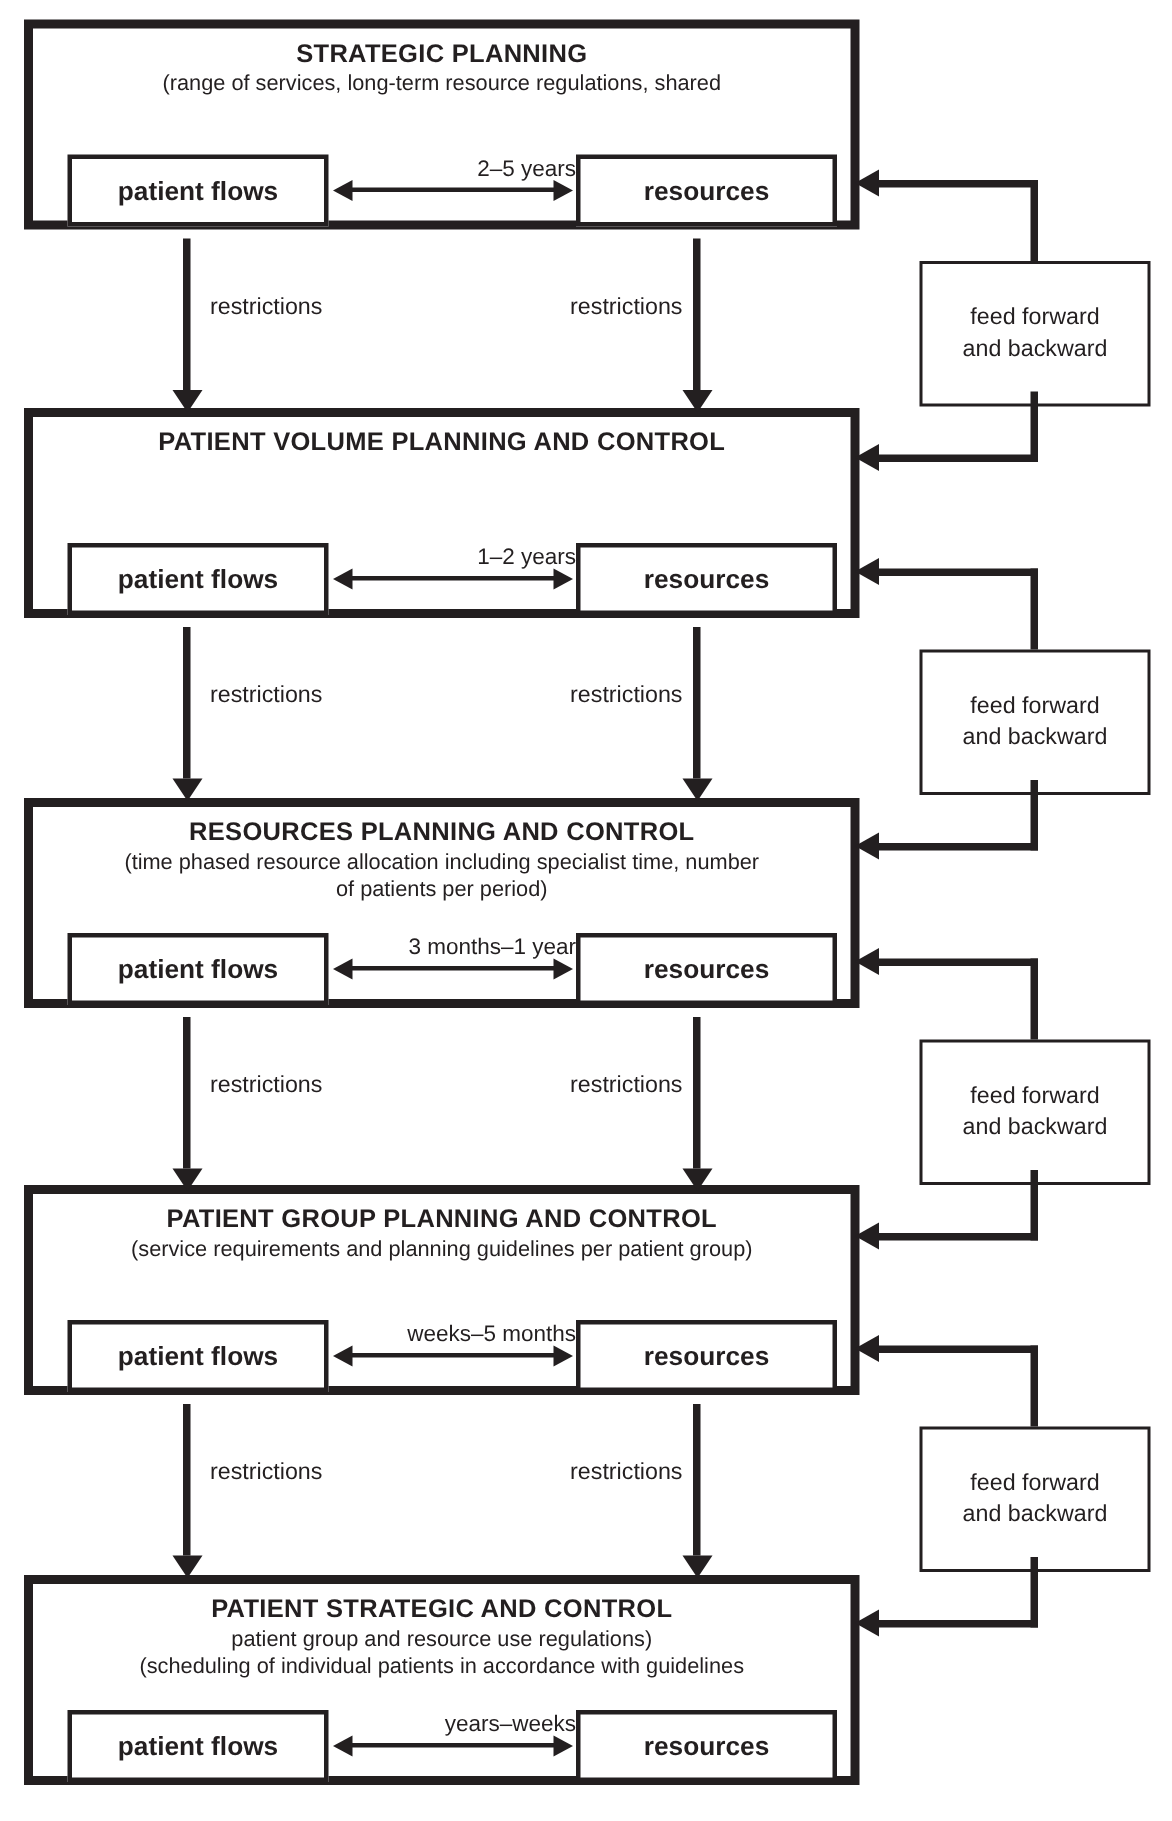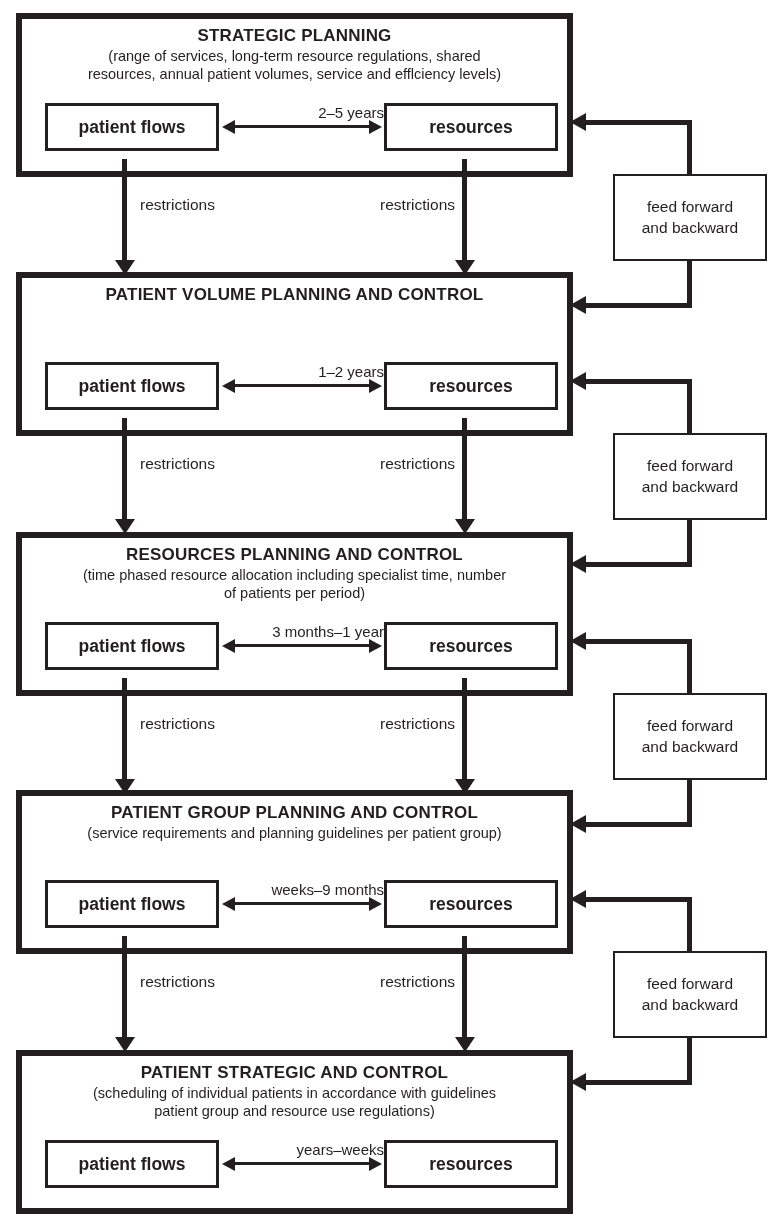--- a/index.html
+++ b/index.html
@@ -2,21 +2,21 @@
 <html><head>
 <meta charset="utf-8">
 <style>
   html,body { margin:0; padding:0; background:#ffffff; }
   .canvas {
     position:relative; width:781px; height:1214px; background:#ffffff;
     font-family:"Liberation Sans", sans-serif; color:#231f20; overflow:hidden;
   }
   
   .main-box {
-    position:absolute; left:16px; width:557px; height:164px;
+    position:absolute; left:16px; width:557px; height:140px;
     border:6px solid #231f20; box-sizing:border-box; background:#ffffff;
   }
   .mb-title {
     text-align:center; font-weight:bold; font-size:17px;
     margin-top:7px; letter-spacing:0.2px;
   }
   .mb-sub {
     text-align:center; font-size:14.5px; line-height:1.22; margin-top:2px;
   }
   .mb-sub span { display:block; }
@@ -48,21 +48,21 @@
   }
   .gap-arrow::after {
     content:''; position:absolute; top:101px; left:-7.5px; width:0; height:0;
     border-left:10px solid transparent; border-right:10px solid transparent;
     border-top:15px solid #231f20;
   }
   .r-label { position:absolute; font-size:15.5px; white-space:nowrap; }
   .r-label.right { width:125px; text-align:right; }
   
   .feed-box {
-    position:absolute; left:613px; width:154px; height:87px;
+    position:absolute; left:613px; width:154px; height:97px;
     border:2px solid #231f20; box-sizing:border-box; background:#ffffff;
     display:flex; flex-direction:column; align-items:center; justify-content:center;
     font-size:15.5px; line-height:1.32; text-align:center;
   }
   .conn { position:absolute; background:#231f20; }
   .conn.h { left:585px; width:107px; height:5px; }
   .conn.v { left:687px; width:5px; }
   .conn-ah {
     position:absolute; left:570px; width:0; height:0;
     border-top:9.5px solid transparent; border-bottom:9.5px solid transparent;
@@ -71,21 +71,20 @@
 </style>
 </head>
 <body>
 
 <div class="canvas">
 
   <section class="main-box" style="top:13px;">
     <div class="mb-title">STRATEGIC PLANNING</div>
     <div class="mb-sub">
       <span>(range of services, long-term resource regulations, shared</span>
-      <span>resources, annual patient volumes, service and efflciency levels)</span>
     </div>
     <div class="ibox left">patient flows</div>
     <div class="horizon">2–5 years</div>
     <div class="harrow"></div>
     <div class="ibox right">resources</div>
   </section>
 
   <section class="main-box" style="top:272px;">
     <div class="mb-title">PATIENT VOLUME PLANNING AND CONTROL</div>
     <div class="ibox left">patient flows</div>
@@ -106,30 +105,30 @@
     <div class="ibox right">resources</div>
   </section>
 
   <section class="main-box" style="top:790px;">
     <div class="mb-title">PATIENT GROUP PLANNING AND CONTROL</div>
     <div class="mb-sub">
       <span>(service requirements and planning guidelines per patient group)</span>
       <span></span>
     </div>
     <div class="ibox left">patient flows</div>
-    <div class="horizon">weeks–9 months</div>
+    <div class="horizon">weeks–5 months</div>
     <div class="harrow"></div>
     <div class="ibox right">resources</div>
   </section>
 
   <section class="main-box" style="top:1050px;">
     <div class="mb-title">PATIENT STRATEGIC AND CONTROL</div>
     <div class="mb-sub">
+      <span>patient group and resource use regulations)</span>
       <span>(scheduling of individual patients in accordance with guidelines</span>
-      <span>patient group and resource use regulations)</span>
     </div>
     <div class="ibox left">patient flows</div>
     <div class="horizon">years–weeks</div>
     <div class="harrow"></div>
     <div class="ibox right">resources</div>
   </section>
 
   <div class="gap-arrow" style="left:122px; top:159px;"></div>
   <div class="gap-arrow" style="left:462px; top:159px;"></div>
   <span class="r-label" style="left:140px; top:196px;">restrictions</span>

